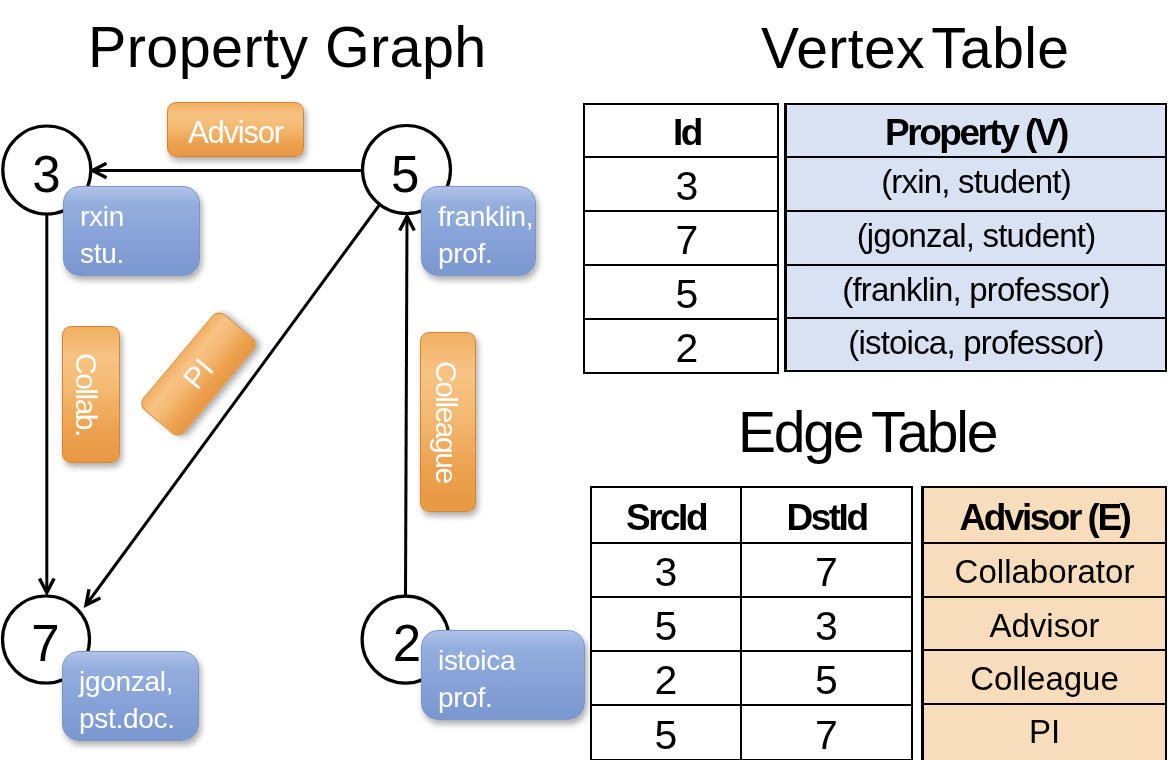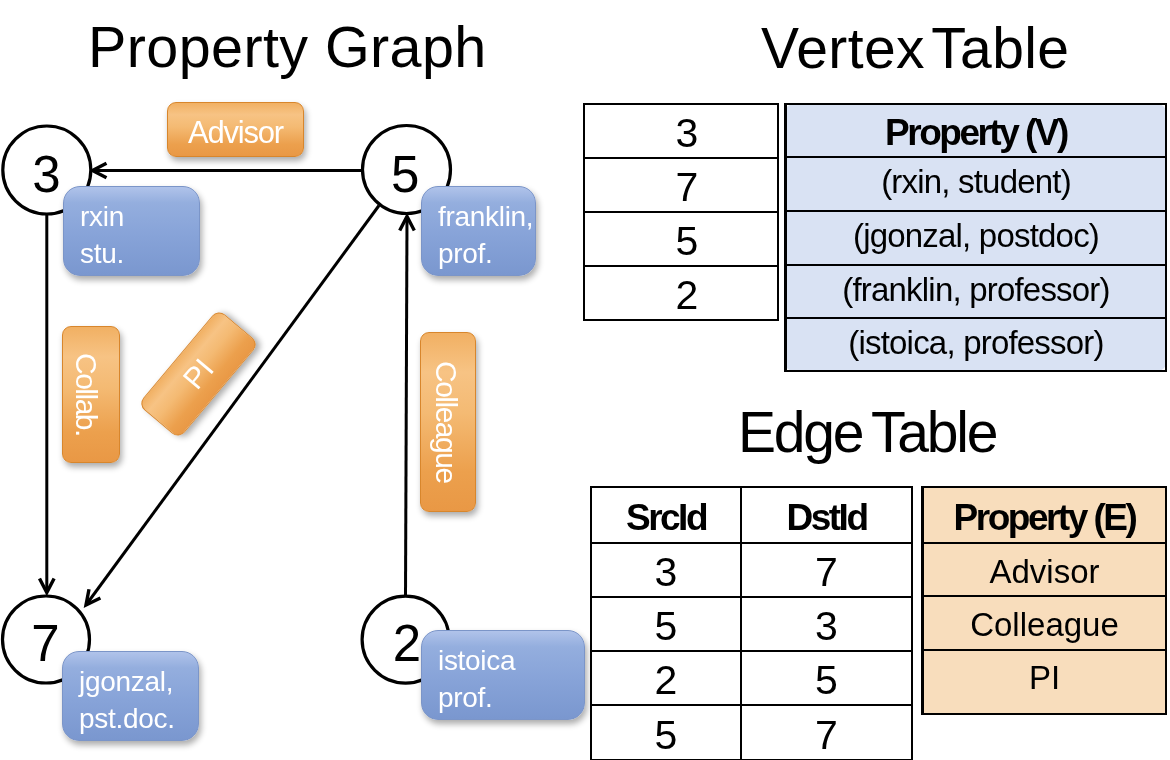--- a/index.html
+++ b/index.html
@@ -73,20 +73,23 @@
   <div class="obox" style="left:135.5px;top:346.5px;width:125px;height:54px;transform:rotate(-50deg);font-size:30px;">PI</div>
   <div class="obox vert" style="left:420px;top:332px;width:56px;height:180px;padding-right:5px;">Colleague</div>
 
   <div class="bbox" style="left:63px;top:186px;width:137px;height:90px;">rxin<br>stu.</div>
   <div class="bbox" style="left:421px;top:186px;width:115px;height:90px;">franklin,<br>prof.</div>
   <div class="bbox" style="left:62px;top:651px;width:137px;height:90px;">jgonzal,<br>pst.doc.</div>
   <div class="bbox" style="left:421px;top:630px;width:164px;height:90px;">istoica<br>prof.</div>
 
   <table style="left:583px;top:103px;width:196px;" id="vtid">
     <tbody>
+        <tr>
+          <td class="hdr" style="height:53px;">Id</td>
+        </tr>
     <tr>
           <td class="num" style="height:54px;">3</td>
         </tr>
     <tr>
           <td class="num" style="height:54px;">7</td>
         </tr>
     <tr>
           <td class="num" style="height:53px;">5</td>
         </tr>
     <tr>
@@ -97,21 +100,21 @@
 
   <table style="left:784px;top:103px;width:383px;background:#d9e2f3;border-radius:12px;" class="ls08" id="vtprop-t">
     <tbody>
         <tr>
           <td class="hdr" style="height:53px;">Property (V)</td>
         </tr>
     <tr>
           <td class="txt" style="height:54px;">(rxin, student)</td>
         </tr>
     <tr>
-          <td class="txt" style="height:54px;">(jgonzal, postdoc)</td>
+          <td class="txt" style="height:54px;">(jgonzal, student)</td>
         </tr>
     <tr>
           <td class="txt" style="height:53px;">(franklin, professor)</td>
         </tr>
     <tr>
           <td class="txt" style="height:53px;">(istoica, professor)</td>
         </tr>
   </tbody>
     </table>
 
@@ -136,21 +139,24 @@
     <tr>
           <td class="num" style="height:55px;">5</td>
           <td class="num">7</td>
         </tr>
   </tbody>
     </table>
 
   <table style="left:921px;top:486px;width:246px;background:#f8ddbc;" id="etprop">
     <tbody>
         <tr>
-          <td class="hdr" style="height:56px;">Property (E)</td>
+          <td class="hdr" style="height:56px;">Advisor (E)</td>
+        </tr>
+    <tr>
+          <td class="txt" style="height:54px;">Collaborator</td>
         </tr>
     <tr>
           <td class="txt" style="height:53px;">Advisor</td>
         </tr>
     <tr>
           <td class="txt" style="height:54px;">Colleague</td>
         </tr>
     <tr>
           <td class="txt" style="height:64px;padding-bottom:12px;">PI</td>
         </tr>

